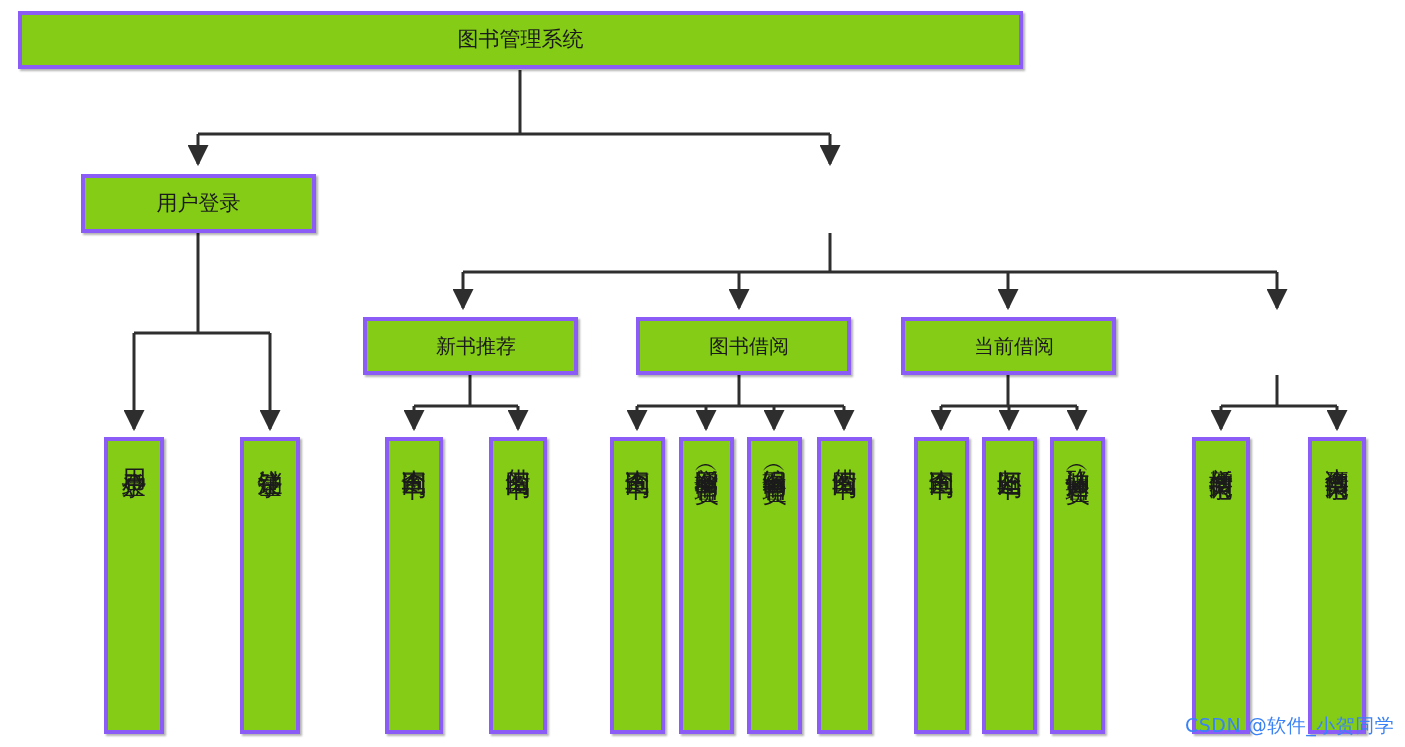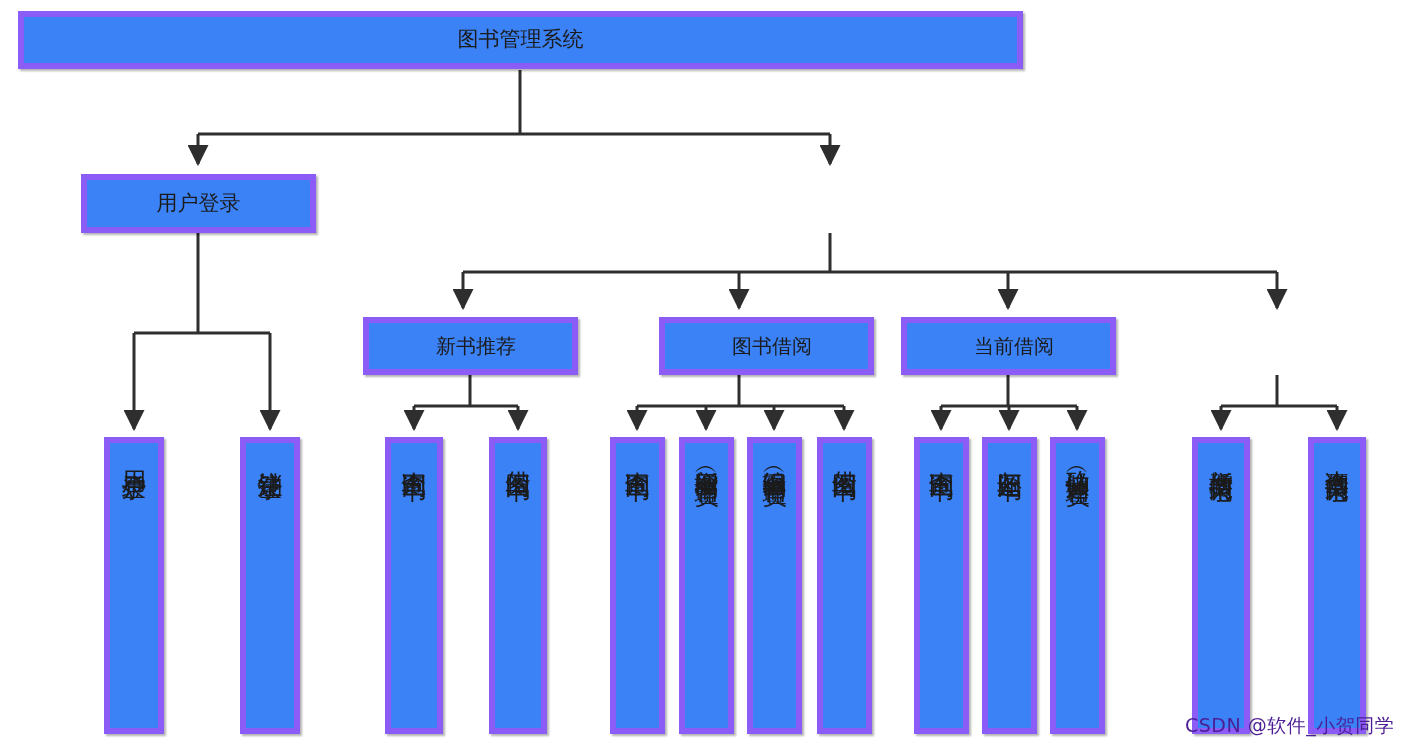--- a/index.html
+++ b/index.html
@@ -21,22 +21,22 @@
     position: absolute;
     left: 0;
     top: 0;
     width: 1405px;
     height: 747px;
     pointer-events: none;
   }
   .node {
     position: absolute;
     box-sizing: border-box;
-    background: #3b82f6;
-    border: 6px solid #8b5cf6;
+    background: #84cc16;
+    border: 4px solid #8b5cf6;
     box-shadow: 2px 2px 2px rgba(0,0,0,0.30);
     display: flex;
     align-items: center;
     justify-content: center;
     color: #1b1b1b;
   }
   .node .label {
     display: block;
     text-align: center;
     line-height: 1.12;
@@ -63,21 +63,21 @@
     line-height: 1;
   }
   .node.vert.tall .label {
     font-size: 24px;
   }
   #watermark {
     position: absolute;
     left: 1185px;
     top: 713px;
     font-size: 19px;
-    color: #4c1d95;
+    color: #3b82f6;
     white-space: nowrap;
     letter-spacing: 0.5px;
   }
 </style>
 </head>
 <body>
 
 <div id="stage">
 
   <svg id="edges" viewBox="0 0 1405 747" width="1405" height="747">
@@ -134,21 +134,21 @@
     <span class="label">图书管理系统</span>
   </div>
 
   <div class="node horiz lvl2" style="left:81px; top:174px; width:235px; height:59px;">
     <span class="label">用户登录</span>
   </div>
 
   <div class="node horiz lvl3" style="left:363px; top:317px; width:215px; height:58px;">
     <span class="label">新书推荐</span>
   </div>
-  <div class="node horiz lvl3" style="left:659px; top:317px; width:215px; height:58px;">
+  <div class="node horiz lvl3" style="left:636px; top:317px; width:215px; height:58px;">
     <span class="label">图书借阅</span>
   </div>
   <div class="node horiz lvl3" style="left:901px; top:317px; width:215px; height:58px;">
     <span class="label">当前借阅</span>
   </div>
 
   <div class="node vert" style="left:104px; top:437px; width:60px; height:297px;">
     <span class="label">用户登录</span>
   </div>
   <div class="node vert" style="left:240px; top:437px; width:60px; height:297px;">

